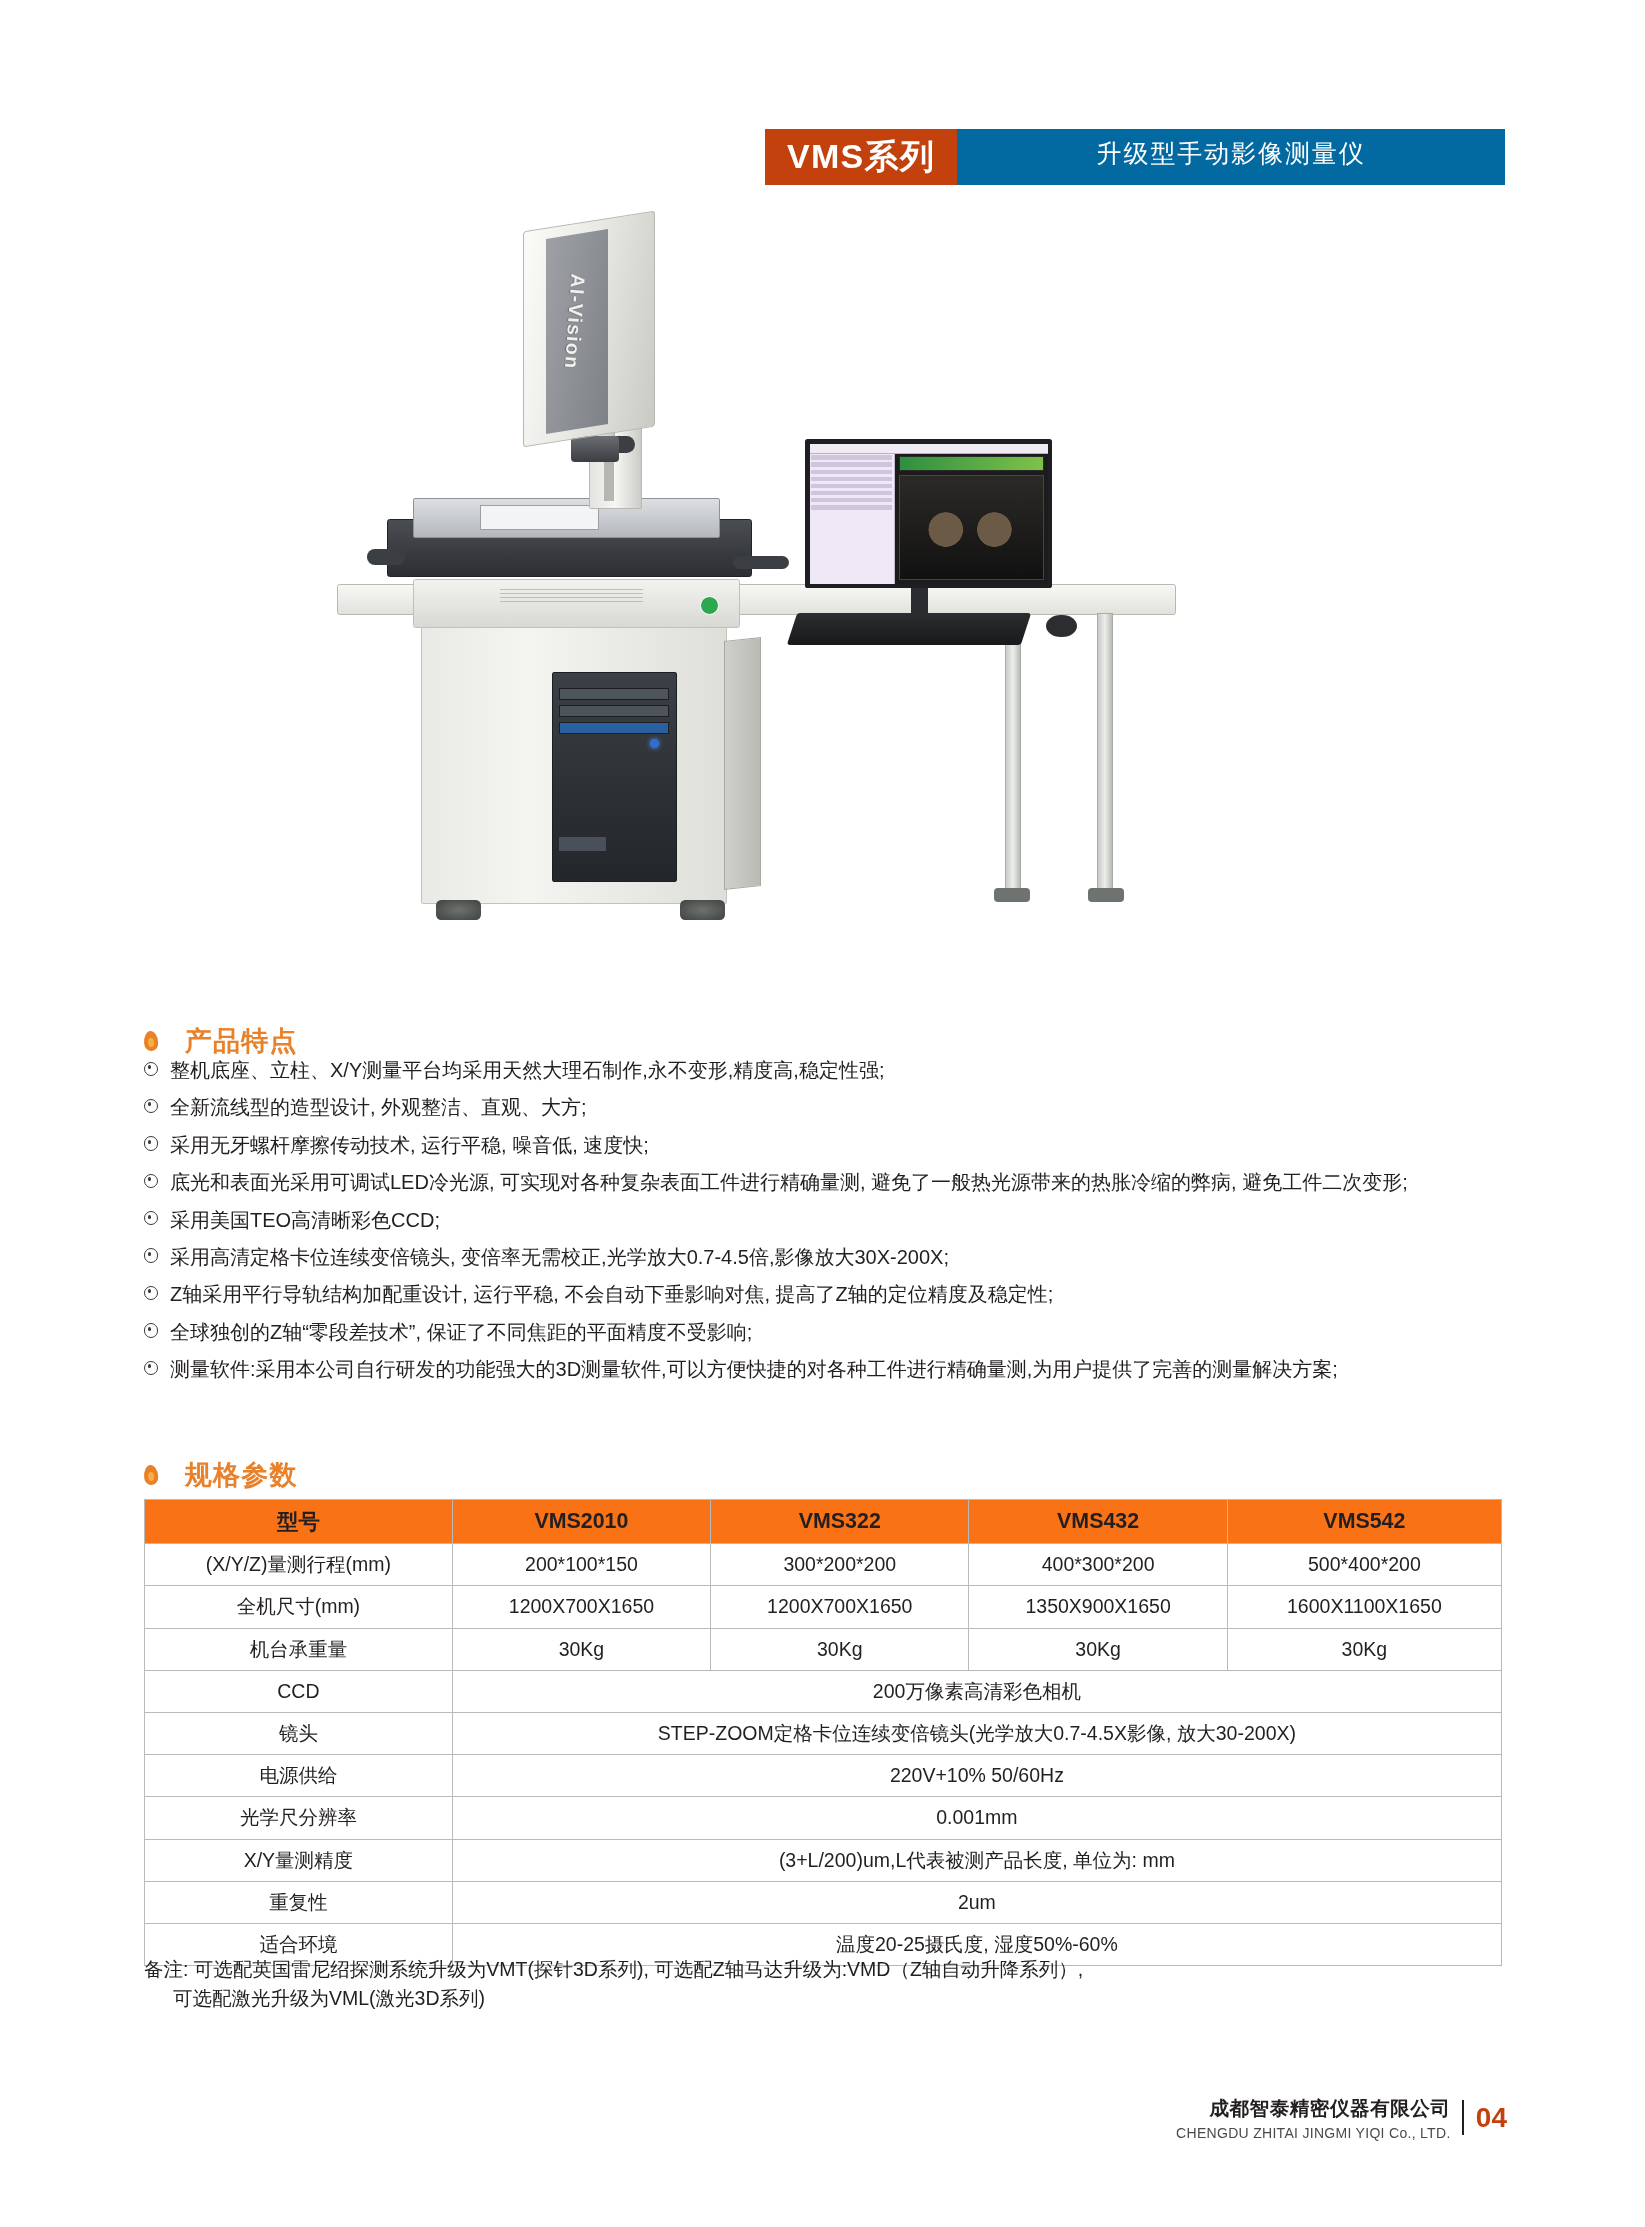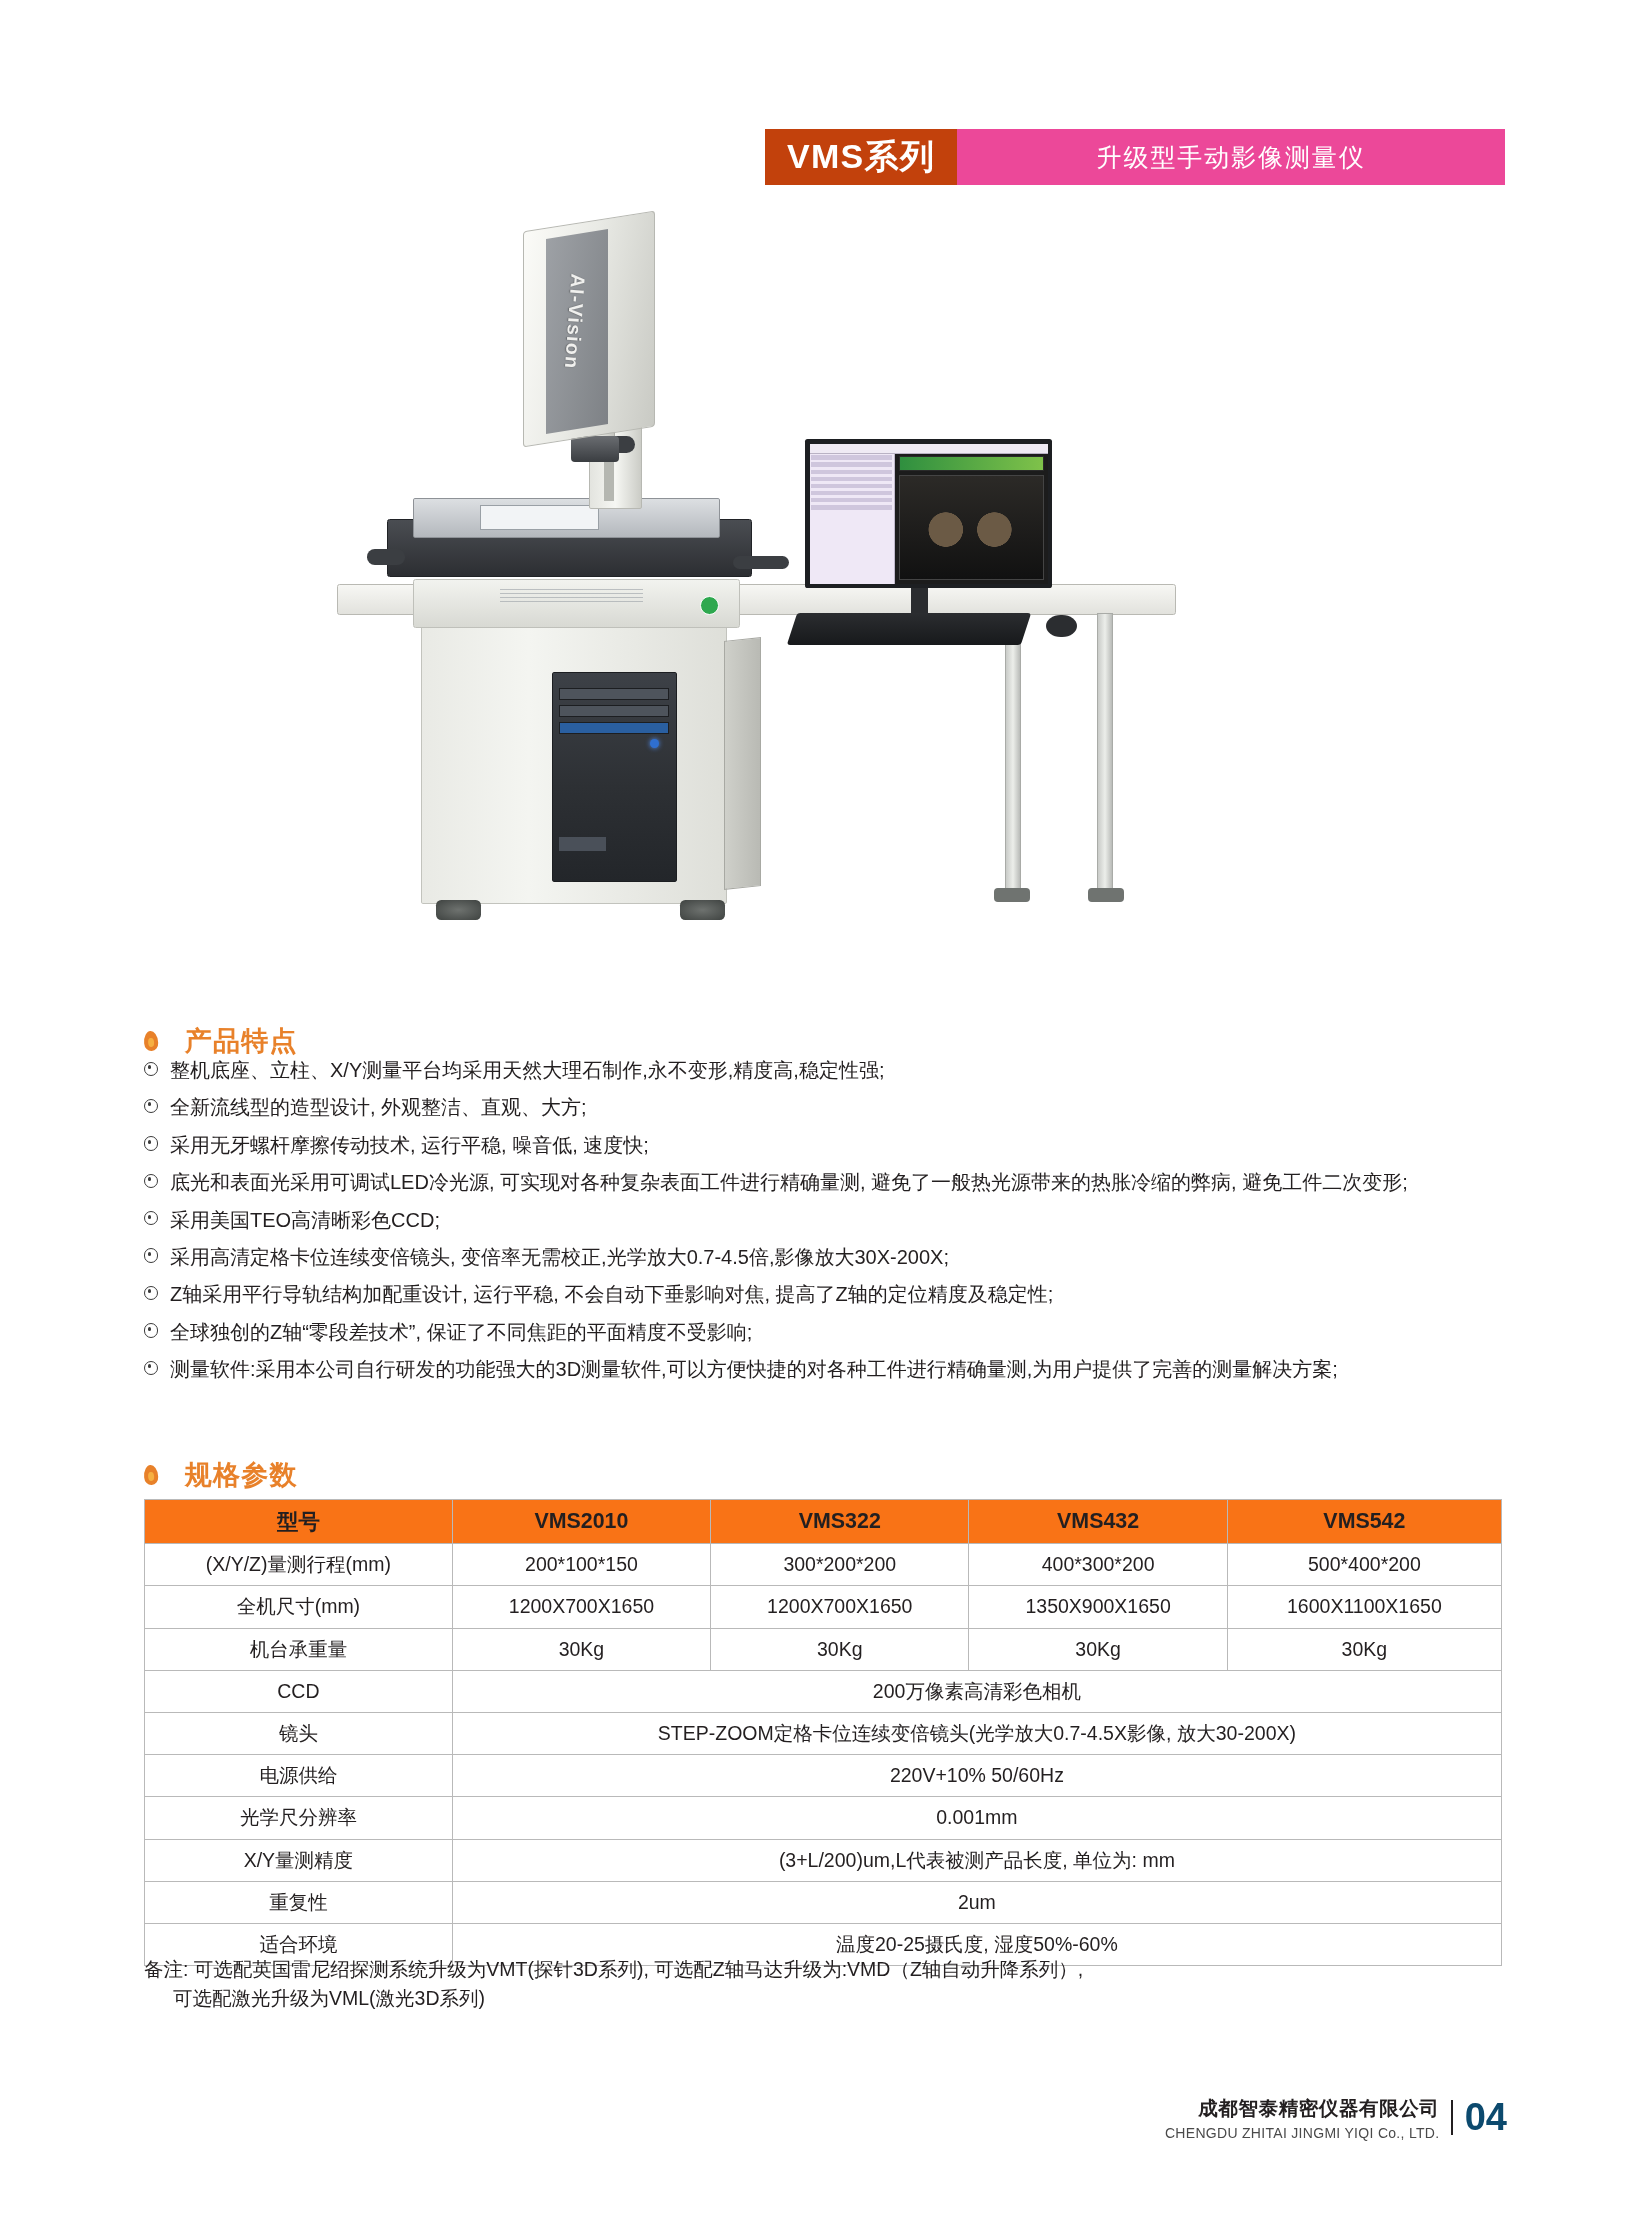--- a/index.html
+++ b/index.html
@@ -34,26 +34,25 @@
     padding: 0 22px;
   }
   .header-blue span {
     color: #ffffff;
     font-size: 34px;
     font-weight: bold;
     letter-spacing: 1.3px;
     font-family: "Liberation Sans", sans-serif;
   }
   .header-gray {
-    background: #ec4899;
-    display: flex;
-    align-items: center;
+    background: #0369a1;
+    display: flex;
     justify-content: center;
     flex: 1;
-    padding: 0 18px;
+    padding: 8px 18px;
   }
   .header-gray span {
     color: #ffffff;
     font-size: 25px;
     letter-spacing: 1.9px;
   }
 
   
   .desk-top {
     position: absolute;
@@ -551,23 +550,23 @@
     color: #4a4a4a;
     letter-spacing: 0.3px;
     margin-top: 2.6px;
   }
   .footer-divider {
     width: 1.9px;
     height: 35px;
     background: #231f20;
   }
   .footer-page {
-    font-size: 38px;
+    font-size: 28px;
     font-weight: bold;
-    color: #0c4a6e;
+    color: #c2410c;
   }
 </style>
 </head>
 <body>
 
 <div class="header-band">
   <div class="header-blue">
     <span>VMS系列</span>
   </div>
   <div class="header-gray">

